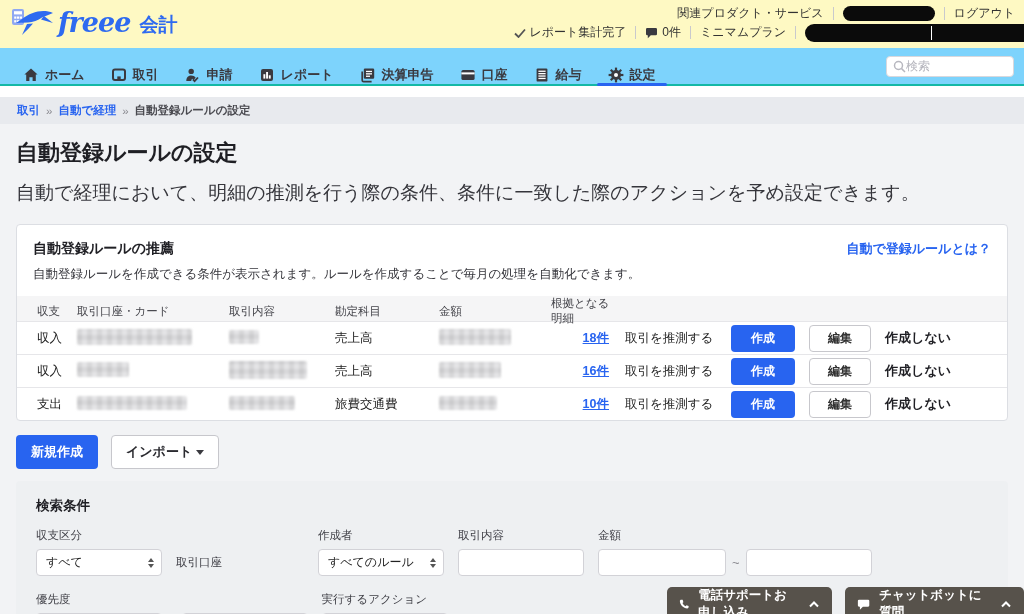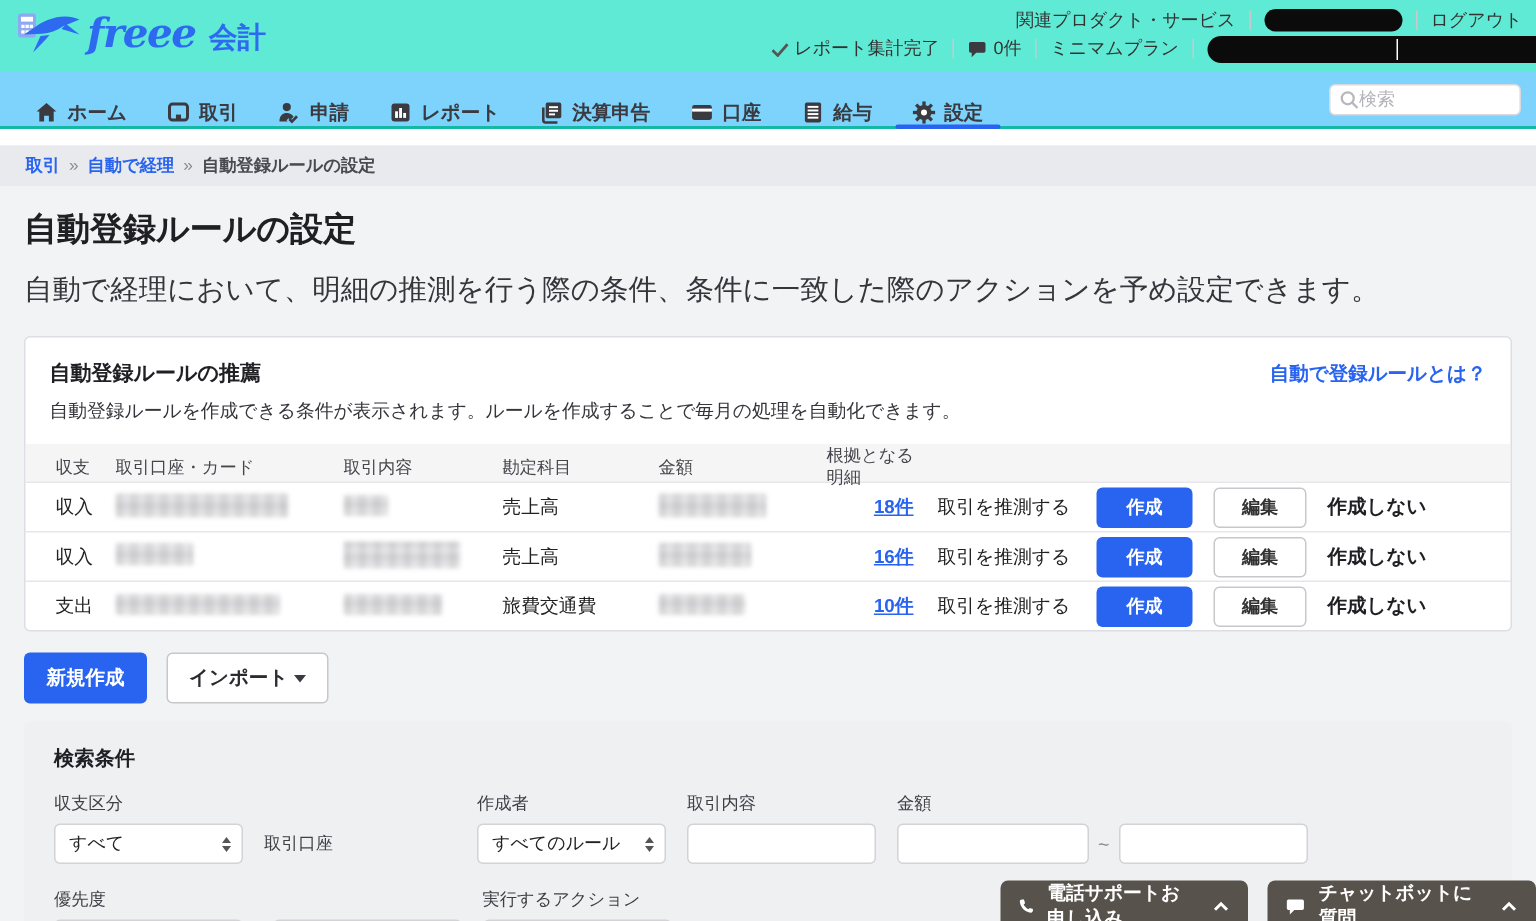--- a/index.html
+++ b/index.html
@@ -2,21 +2,21 @@
 <html><head>
 <meta charset="utf-8">
 <style>
   * { margin:0; padding:0; box-sizing:border-box; }
   html,body { width:1024px; height:614px; overflow:hidden; }
   body {
     font-family:"Liberation Sans","DejaVu Sans",sans-serif;
     background:#f2f3f5; color:#222; position:relative; font-size:13px;
   }
   
-  .topbar { background:#5eead4; height:48px; position:relative; }
+  .topbar { background:#fef9c3; height:48px; position:relative; }
   .logo { position:absolute; left:12px; top:6px; display:flex; align-items:center; gap:4px; }
   .logo .brand-word {
     font-family:"DejaVu Serif","Liberation Serif",serif; font-style:italic; font-weight:bold;
     font-size:27px; color:#2e6af0; letter-spacing:-1px; line-height:1;
   }
   .logo .brand-product { font-size:19px; font-weight:bold; color:#2e6af0; margin-left:5px; padding-top:6px; }
   .utility { position:absolute; right:0; top:4px; font-size:12px; color:#333; }
   .util-row { display:flex; align-items:center; justify-content:flex-end; height:19px; }
   .util-item { display:flex; align-items:center; gap:4px; padding:0 9px; }
   .util-sep { width:1px; height:13px; background:#c9c9cd; }

